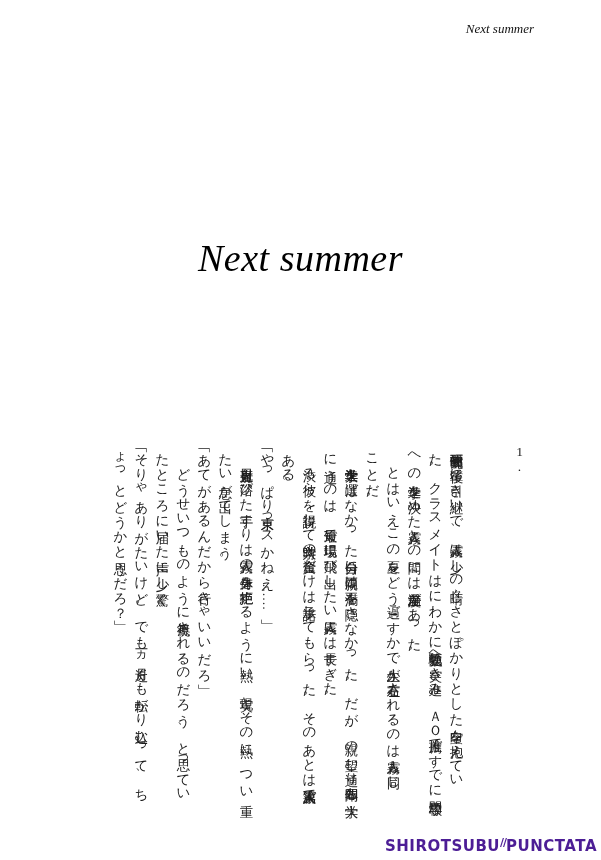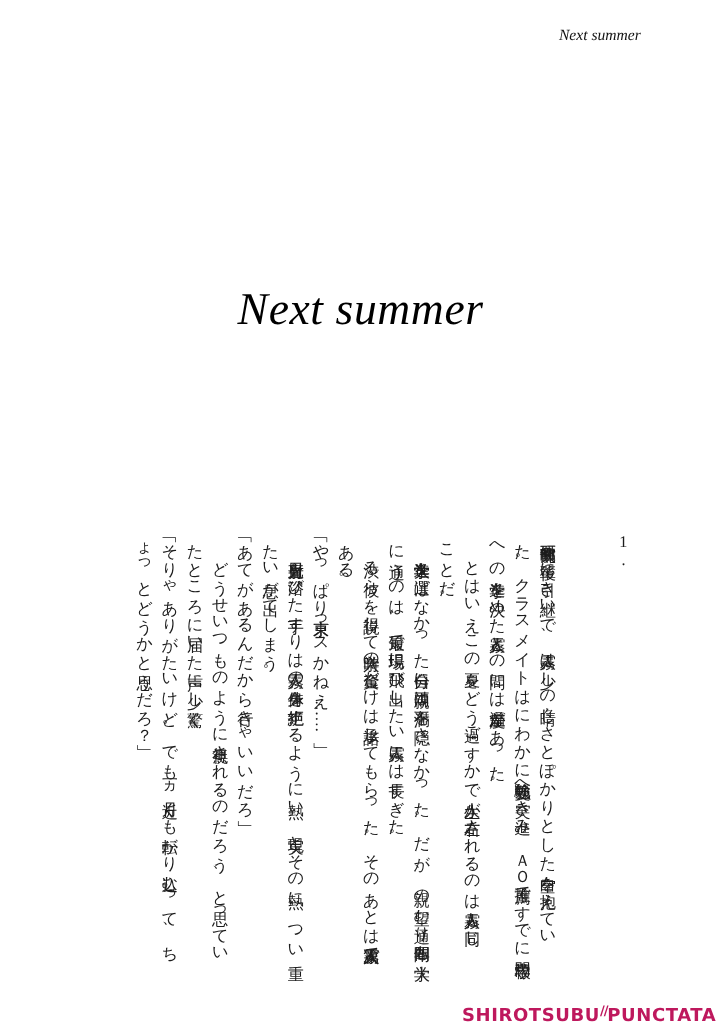--- a/index.html
+++ b/index.html
@@ -60,21 +60,21 @@
     text-indent: 1em;
   }
   .credit-line {
     position: absolute;
     top: 836px;
     right: 4px;
     font-family: "DejaVu Sans", "Liberation Sans", sans-serif;
     font-weight: bold;
     font-size: 15px;
     letter-spacing: 0.5px;
-    color: #be185d;
+    color: #4c1d95;
     white-space: nowrap;
   }
   .credit-sep {
     font-size: 11px;
     vertical-align: 5px;
     letter-spacing: -1px;
   }
 </style>
 </head>
 <body>

